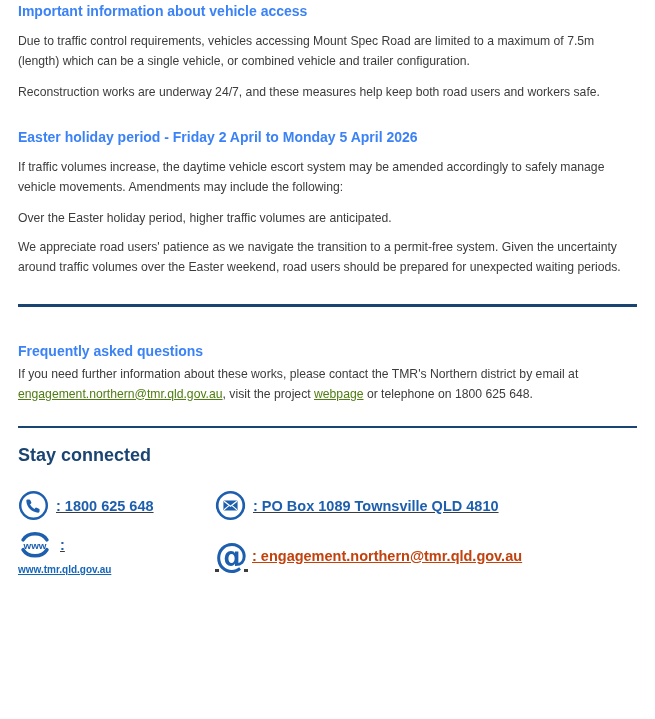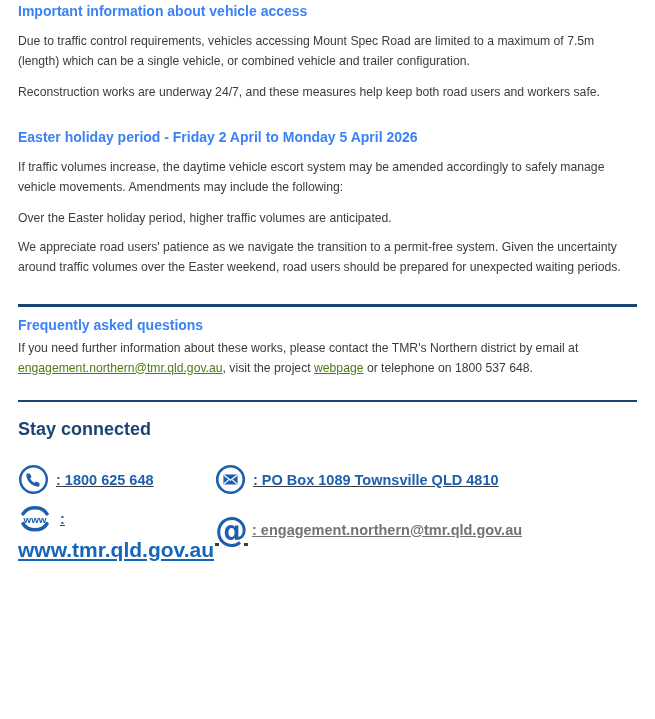--- a/index.html
+++ b/index.html
@@ -14,21 +14,21 @@
   .page { padding: 3px 18px 0 18px; }
 
   .section-heading {
     margin: 0;
     color: #3b82f6;
     font-size: 14px;
     line-height: 17px;
     font-weight: 700;
   }
   .heading-easter   { margin-top: 27px; }
-  .heading-faq      { margin-top: 10px; }
+  .heading-faq      { margin-top: 36px; }
 
   p.body-para {
     margin: 11px 0 0 0;
     font-size: 12.2px;
     line-height: 20px;
   }
   p.faq-first { margin-top: 4px; }
   p.faq-second { margin-top: 13px; }
   p.after-list { margin-top: 9px; }
 
@@ -79,34 +79,34 @@
     font-size: 14.5px;
   }
   .contact-item .icon-svg { flex: 0 0 auto; display: block; }
   .web-block { display: block; }
   .web-line1 { display: flex; align-items: center; gap: 8px; color: #1d5fae; font-weight: 700; font-size: 14.5px; }
   .web-url {
     display: inline-block;
     margin-top: 6px;
     color: #1565b8;
     font-weight: 700;
-    font-size: 21px;
+    font-size: 10px;
     text-decoration: underline;
     cursor: pointer;
   }
   .email-item { display: flex; align-items: center; gap: 4px; margin-top: 8px; }
   .at-glyph {
     font-size: 33px;
     font-weight: 700;
     color: #1d5fae;
     line-height: 1;
     font-family: "DejaVu Sans", sans-serif;
   }
   .email-url {
-    color: #737373;
+    color: #c2410c;
     font-weight: 700;
     font-size: 14.5px;
     text-decoration: underline;
     cursor: pointer;
   }
 </style>
 </head>
 <body>
 
 <div class="page">
@@ -123,21 +123,21 @@
 
   <p class="body-para">Over the Easter holiday period, higher traffic volumes are anticipated.</p>
 
 
   <p class="body-para after-list">We appreciate road users' patience as we navigate the transition to a permit-free system.  Given the uncertainty around traffic volumes over the Easter weekend, road users should be prepared for unexpected waiting periods.</p>
 
   <hr class="divider">
 
   <h3 class="section-heading heading-faq">Frequently asked questions</h3>
 
-  <p class="body-para faq-first"><span>If you need further information about these works, please contact the TMR's Northern district by email at </span><a class="text-link">engagement.northern@tmr.qld.gov.au</a><span>, visit the project </span><a class="text-link">webpage</a><span> or telephone on 1800 537 648.</span></p>
+  <p class="body-para faq-first"><span>If you need further information about these works, please contact the TMR's Northern district by email at </span><a class="text-link">engagement.northern@tmr.qld.gov.au</a><span>, visit the project </span><a class="text-link">webpage</a><span> or telephone on 1800 625 648.</span></p>
 
 
   <hr class="divider divider-2">
 
   <h2 class="stay-heading">Stay connected</h2>
 
   <div class="contact-grid">
 
     <div class="contact-item">
       <svg class="icon-svg" width="31" height="31" viewBox="0 0 28 28">

